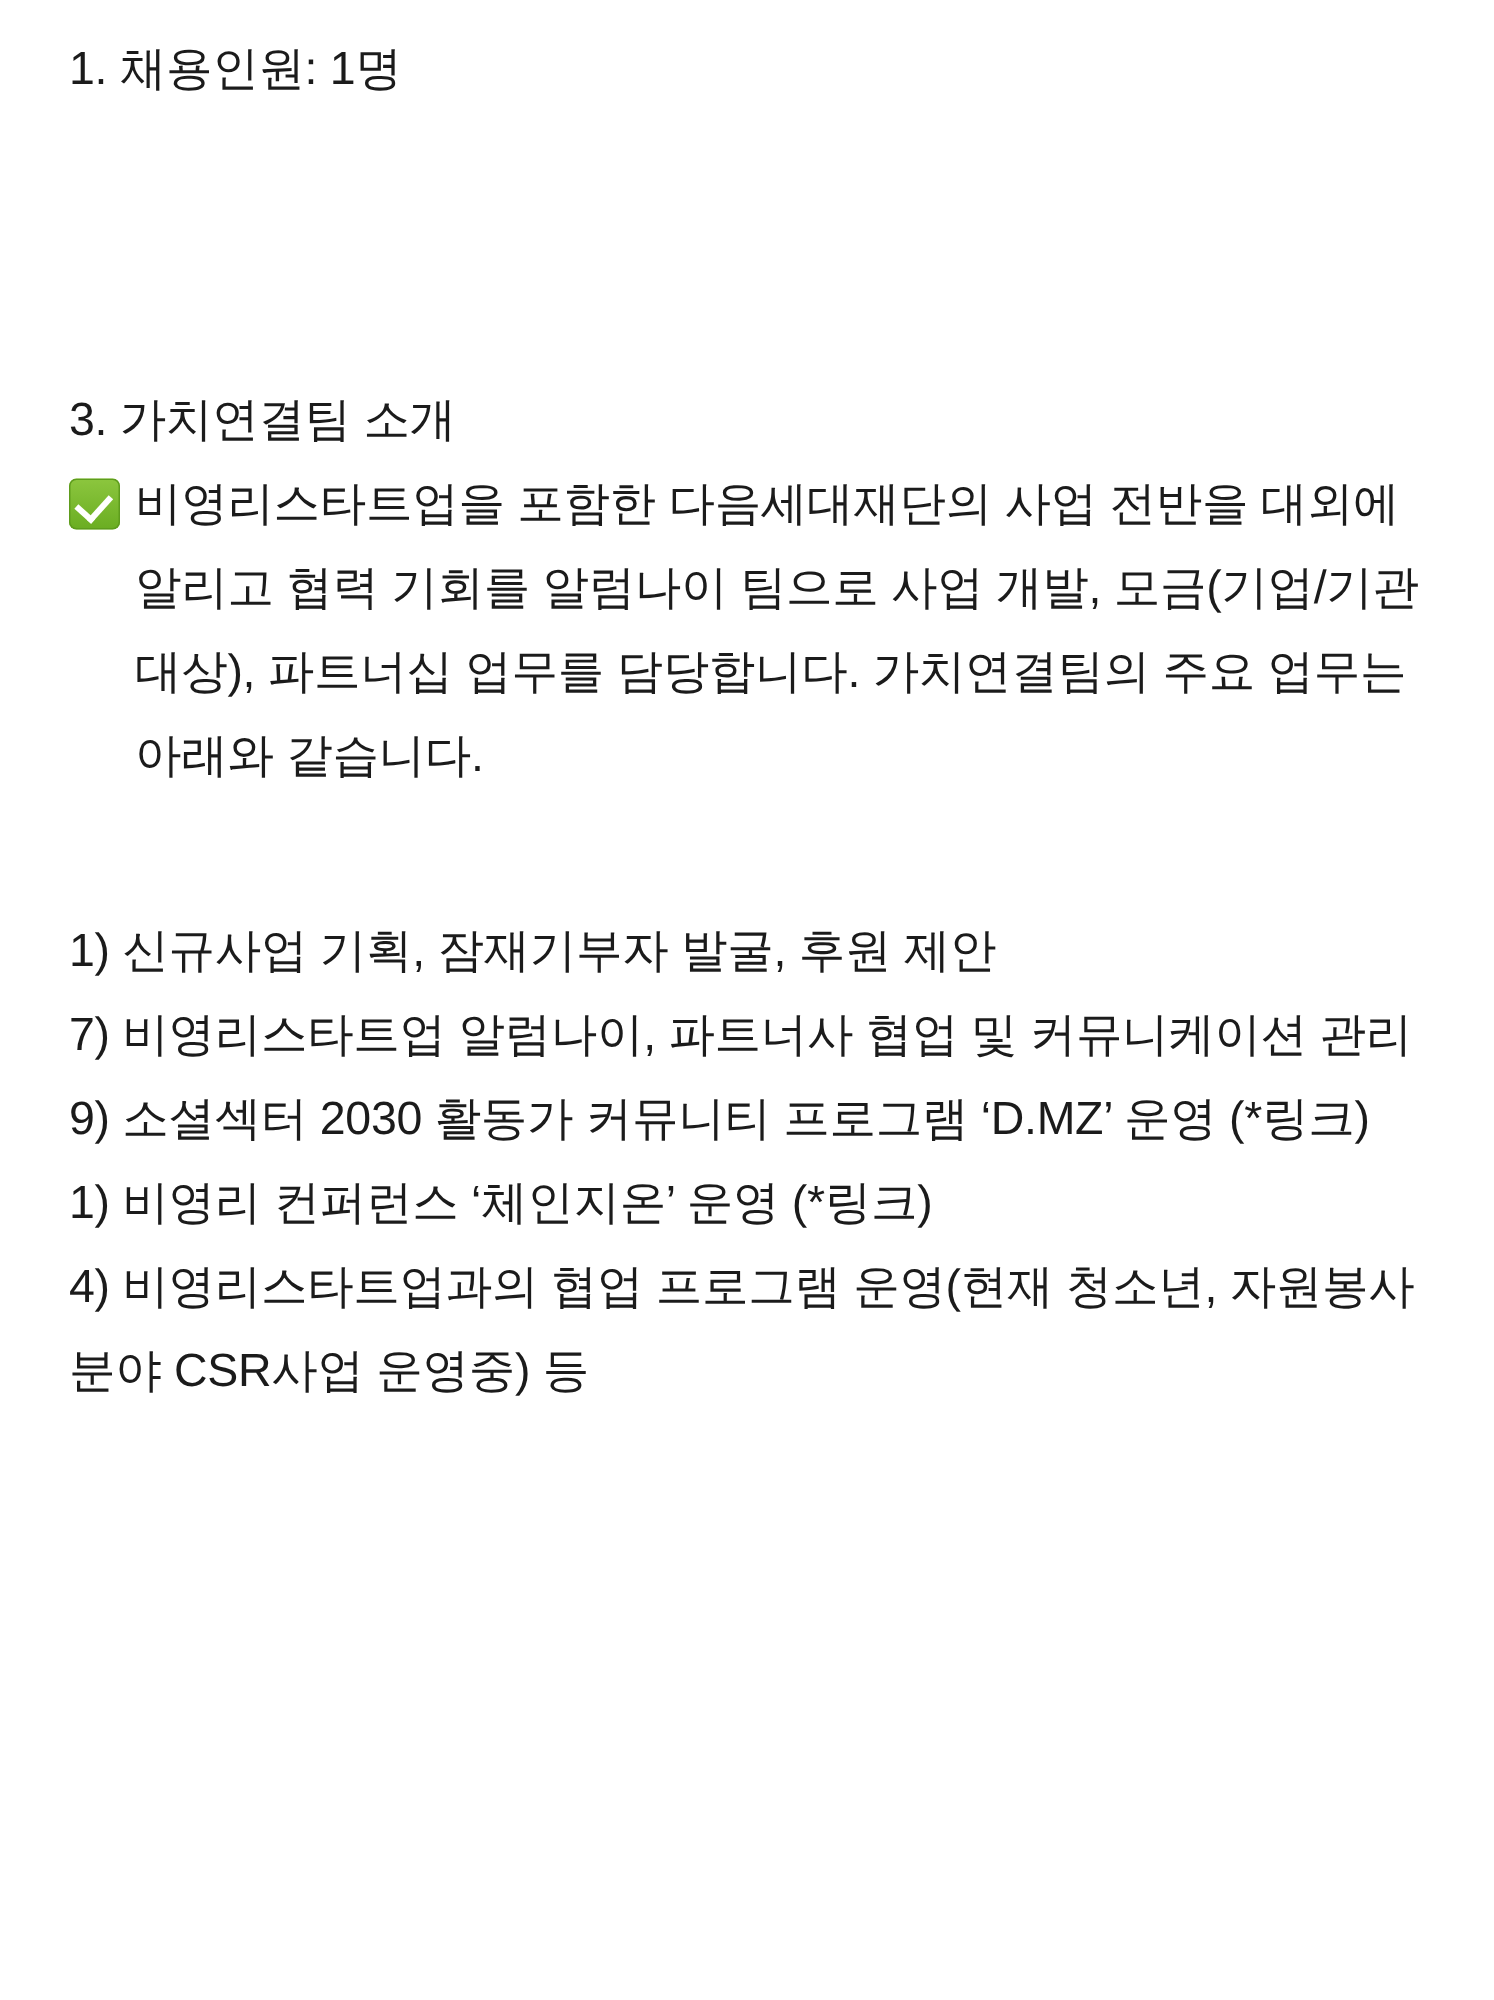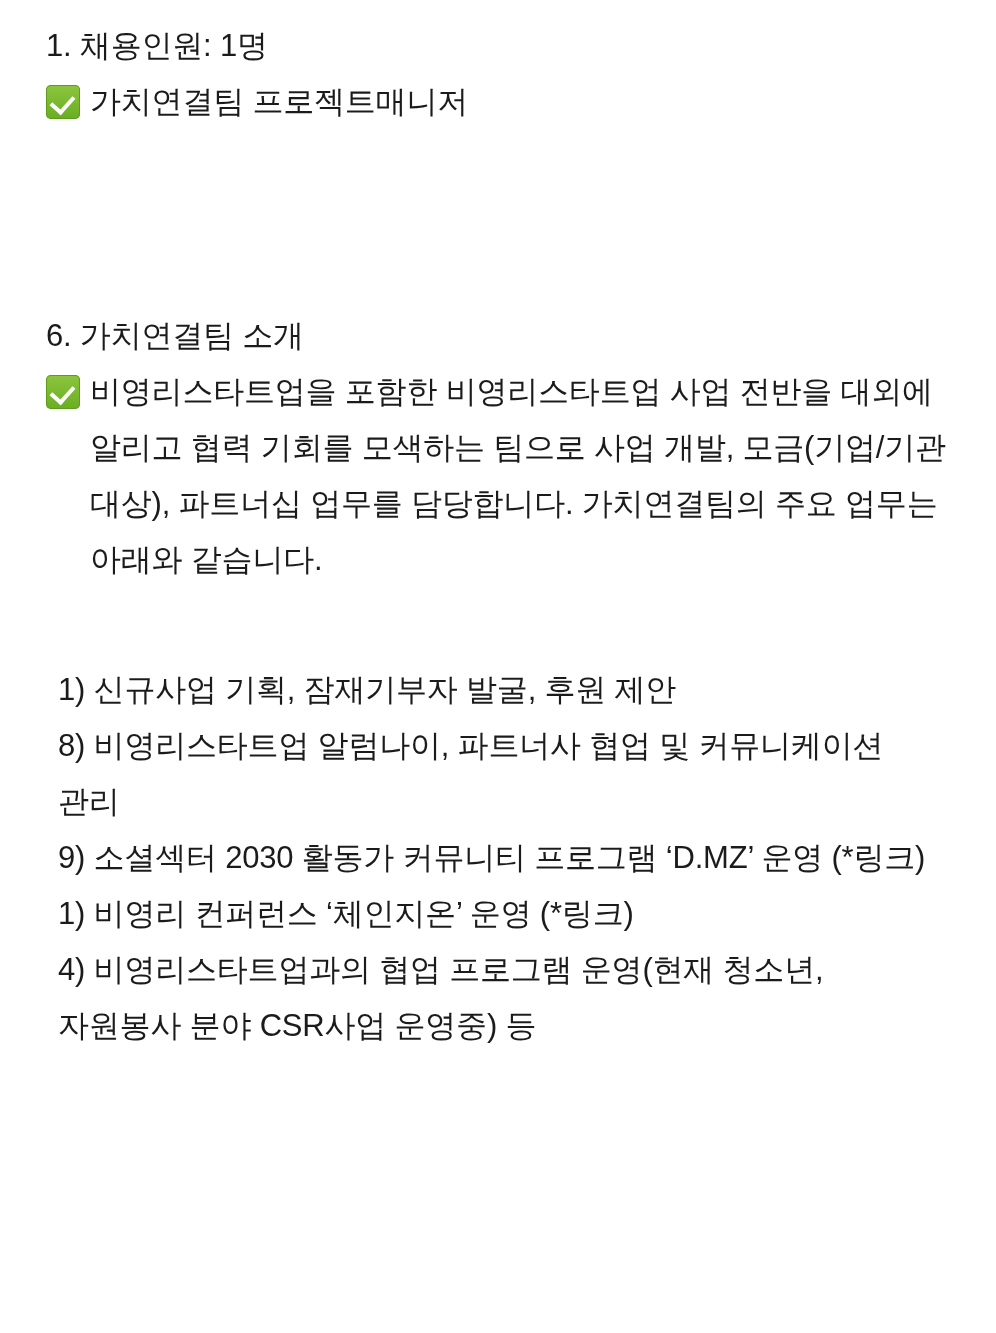--- a/index.html
+++ b/index.html
@@ -67,49 +67,44 @@
   .numlist {
     margin: 0;
     padding: 0;
     list-style: none;
   }
   .numlist li {
     font-size: 31px;
     line-height: 56px;
     letter-spacing: -0.2px;
     word-break: keep-all;
-    margin-left: 12px;
   }
 </style>
 </head>
 <body>
 
 <div class="page">
 
   <section class="block">
     <div class="heading">1. 채용인원: 1명</div>
-    <div class="check-row">
-      <span class="check-icon"></span>
-      <span class="check-text">가치연결팀 프로젝트매니저</span>
-    </div>
   </section>
 
   <div class="gap-lg"></div>
 
   <section class="block">
-    <div class="heading">6. 가치연결팀 소개</div>
+    <div class="heading">3. 가치연결팀 소개</div>
     <div class="check-row">
       <span class="check-icon"></span>
-      <span class="check-text">비영리스타트업을 포함한 비영리스타트업 사업 전반을 대외에 알리고 협력 기회를 모색하는 팀으로 사업 개발, 모금(기업/기관 대상), 파트너십 업무를 담당합니다. 가치연결팀의 주요 업무는 아래와 같습니다.</span>
+      <span class="check-text">비영리스타트업을 포함한 다음세대재단의 사업 전반을 대외에 알리고 협력 기회를 알럼나이 팀으로 사업 개발, 모금(기업/기관 대상), 파트너십 업무를 담당합니다. 가치연결팀의 주요 업무는 아래와 같습니다.</span>
     </div>
   </section>
 
   <div class="gap-md"></div>
 
   <ul class="numlist">
     <li>1) 신규사업 기획, 잠재기부자 발굴, 후원 제안</li>
-    <li>8) 비영리스타트업 알럼나이, 파트너사 협업 및 커뮤니케이션 관리</li>
+    <li>7) 비영리스타트업 알럼나이, 파트너사 협업 및 커뮤니케이션 관리</li>
     <li>9) 소셜섹터 2030 활동가 커뮤니티 프로그램 ‘D.MZ’ 운영 (*링크)</li>
     <li>1) 비영리 컨퍼런스 ‘체인지온’ 운영 (*링크)</li>
     <li>4) 비영리스타트업과의 협업 프로그램 운영(현재 청소년, 자원봉사 분야 CSR사업 운영중) 등</li>
   </ul>
 
 </div>
 
 </body></html>

